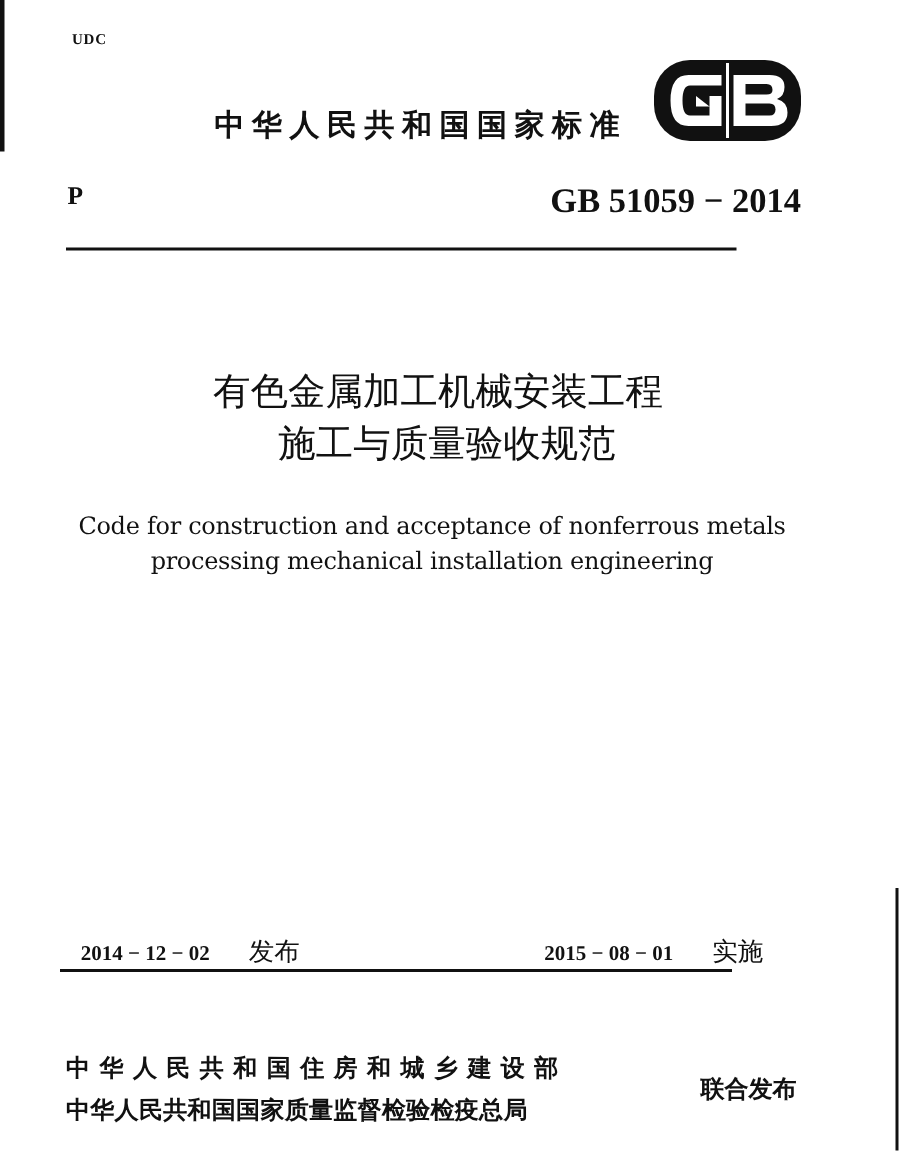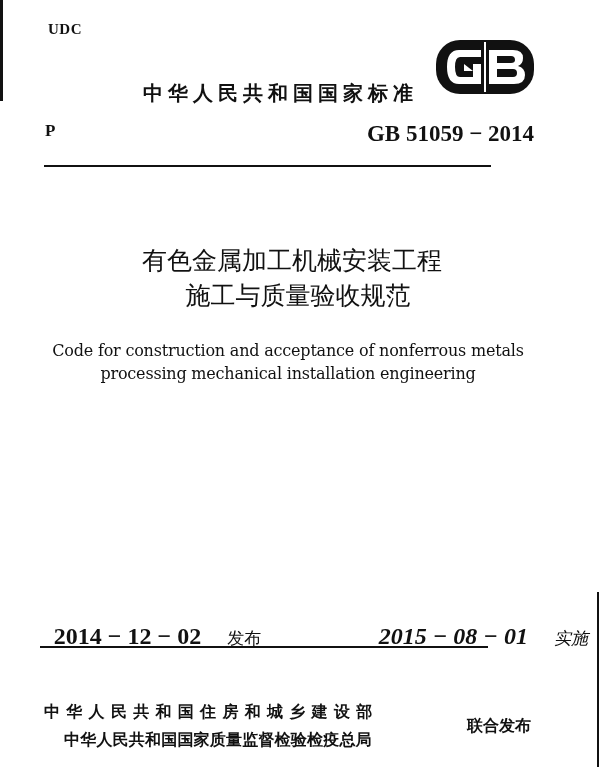--- a/index.html
+++ b/index.html
@@ -21,25 +21,25 @@
       left: 0; top: 0; width: 3px; height: 101px; background: #111;
     }
     .edge-right {
       left: 597px; top: 592px; width: 2px; height: 175px; background: #111;
     }
 
     .udc {
       left: 48px; top: 21px;
       font-family: "Liberation Serif", serif;
       font-weight: bold;
-      font-size: 15px;
+      font-size: 10px;
       letter-spacing: 0.5px;
     }
     .national-std {
-      left: 143px; top: 80px;
+      left: 143px; top: 70px;
       font-family: Liberation Sans, sans-serif;
       font-size: 20px;
       letter-spacing: 5px;
       font-weight: bold;
     }
     .gb-logo {
       left: 435px; top: 38px; width: 100px; height: 58px;
     }
 
     .class-p {
@@ -76,48 +76,47 @@
     }
     .title-en.l1 { top: 339px; left: -12px; letter-spacing: -0.2px; }
     .title-en.l2 { top: 362px; left: -12px; letter-spacing: -0.2px; }
 
     .date-issue {
       left: 43px; top: 603px;
       font-size: 17px;
       white-space: pre;
     }
     .date-effective {
-      left: 368px; top: 603px;
+      left: 352px; top: 603px;
       font-size: 17px;
       white-space: pre;
-      font-style: italic;
     }
     .date-num {
       font-family: "Liberation Serif", serif;
       font-weight: bold;
-      font-size: 24px;
+      font-size: 14px;
       text-align: center;
     }
     .date-label {
       font-family: "DejaVu Sans", sans-serif;
       font-size: 17px;
       margin-left: 26px;
     }
     .rule-bottom {
       left: 40px; top: 646px; width: 448px; height: 2px; background: #111;
     }
 
     .issuer {
       font-family: Liberation Sans, sans-serif;
       font-weight: bold;
       font-size: 16px;
       white-space: nowrap;
     }
     .issuer.i1 { left: 44px; top: 702px; letter-spacing: 6.3px; }
-    .issuer.i2 { left: 44px; top: 730px; letter-spacing: 0.2px; margin-left: 20px; }
+    .issuer.i2 { left: 44px; top: 730px; letter-spacing: 0.2px; }
     .joint {
       left: 448px; top: 716px;
       font-family: "DejaVu Sans", sans-serif;
       font-weight: bold;
       font-size: 16px;
       margin-left: 19px;
     }
   </style>
 </head>
 <body>

